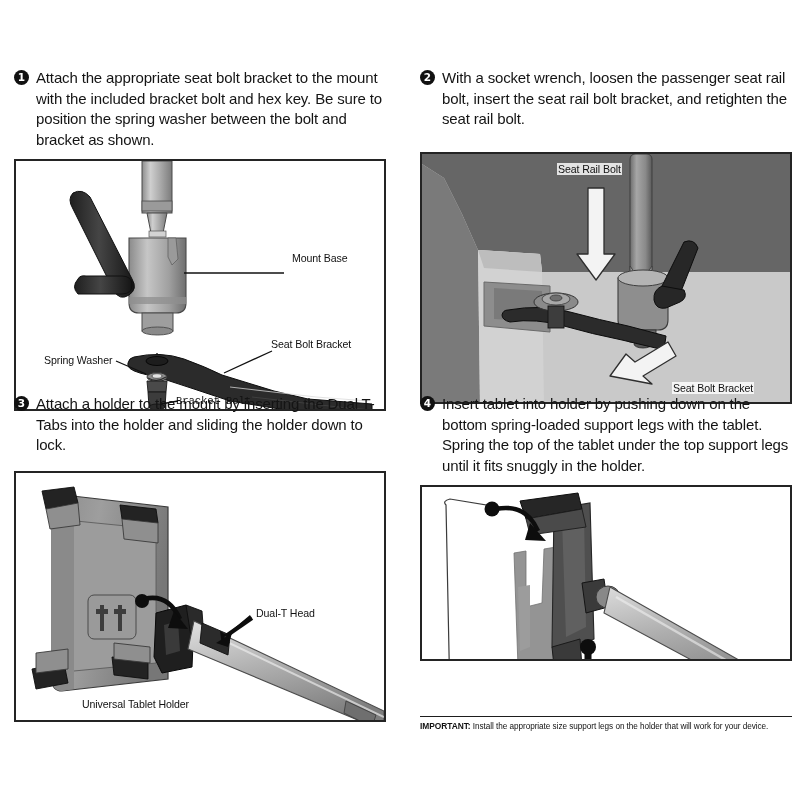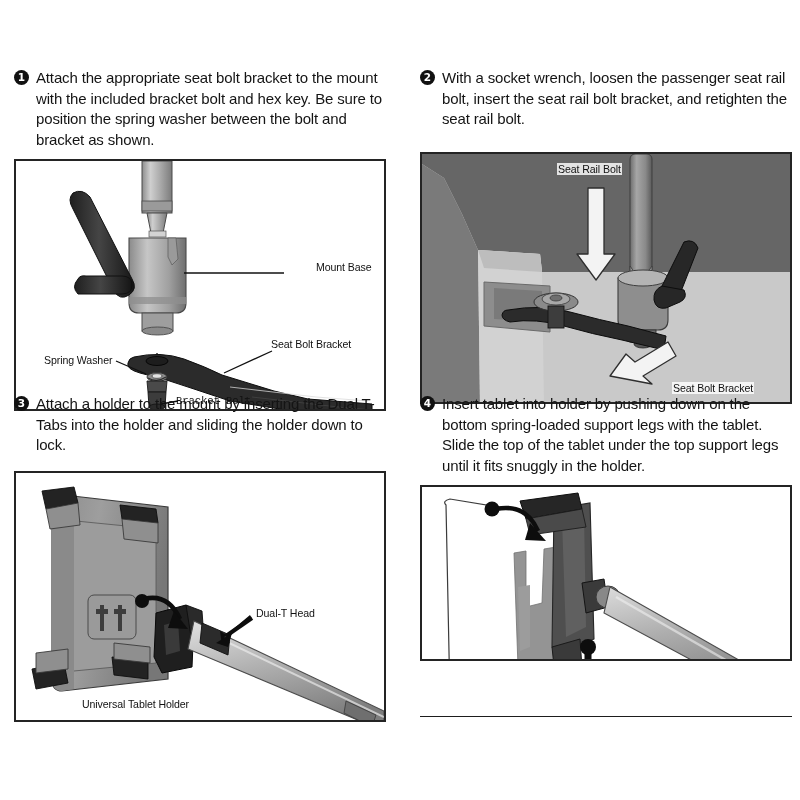--- a/index.html
+++ b/index.html
@@ -158,21 +158,21 @@
         <path d="M131 220 L151 220 L150 231 L132 231 Z" fill="#4a4a4a" stroke="#1c1c1c" stroke-width="0.9"></path>
         <path d="M132 231 L150 231 L149 246 L133 246 Z" fill="#3c3c3c" stroke="#141414" stroke-width="0.9"></path>
         <ellipse cx="141" cy="246" rx="8" ry="3" fill="#2b2b2b" stroke="#101010" stroke-width="0.8"></ellipse>
 
         <line x1="168" y1="112" x2="268" y2="112" stroke="#111" stroke-width="1.3"></line>
         <line x1="208" y1="212" x2="256" y2="190" stroke="#111" stroke-width="1.3"></line>
         <line x1="100" y1="200" x2="130" y2="213" stroke="#111" stroke-width="1.3"></line>
         <line x1="145" y1="243" x2="162" y2="240" stroke="#111" stroke-width="1.3"></line>
       </svg>
 
-      <div class="callout" style="left:276px; top:100px;margin-left:24px;">Mount Base</div>
+      <div class="callout" style="left:276px; top:91px;">Mount Base</div>
       <div class="callout" style="left:255px; top:177px;">Seat Bolt Bracket</div>
       <div class="callout" style="left:28px; top:193px;">Spring Washer</div>
       <div class="callout" style="left:160px; top:234px;font-family:Liberation Mono, monospace;">Bracket Bolt</div>
     </div>
   </div>
 
   <div class="col col-right row-top">
     <div class="step-head">
       <div class="step-badge">2</div>
       <div class="step-text">With a socket wrench, loosen the passenger seat rail bolt, insert the seat rail bolt bracket, and retighten the seat rail bolt.</div>
@@ -288,21 +288,21 @@
       </svg>
 
       <div class="callout" style="left:240px; top:134px;">Dual-T Head</div>
       <div class="callout" style="left:66px; top:225px;text-align:center;">Universal Tablet Holder</div>
     </div>
   </div>
 
   <div class="col col-right row-bottom">
     <div class="step-head">
       <div class="step-badge">4</div>
-      <div class="step-text">Insert tablet into holder by pushing down on the bottom spring-loaded support legs with the tablet. Slide the top of the tablet under the top support legs until it fits snuggly in the holder.</div>
+      <div class="step-text">Insert tablet into holder by pushing down on the bottom spring-loaded support legs with the tablet. Spring the top of the tablet under the top support legs until it fits snuggly in the holder.</div>
     </div>
 
     <div class="frame frame-4" style="margin-top:8px;">
       <svg class="art" viewBox="0 0 368 248" preserveAspectRatio="none">
         <defs>
           <linearGradient id="armG4" x1="0" y1="0" x2="0.3" y2="1">
             <stop offset="0%" stop-color="#dcdcdc"></stop>
             <stop offset="42%" stop-color="#aeaeae"></stop>
             <stop offset="100%" stop-color="#787878"></stop>
           </linearGradient>
@@ -338,15 +338,16 @@
         <rect x="162.5" y="162" width="7" height="36" fill="#0d0d0d"></rect>
         <path d="M155 192 L178 192 L166 212 Z" fill="#0d0d0d"></path>
       </svg>
 
       <div class="callout" style="left:182px; top:172px;">Push down</div>
     </div>
   </div>
 
   <div class="note-wrap">
     <div class="note-rule"></div>
+    <div class="note-text"><span class="note-strong">IMPORTANT:</span><span> Install the appropriate size support legs on the holder that will work for your device.</span></div>
   </div>
 
 </div>
 
 </body></html>

